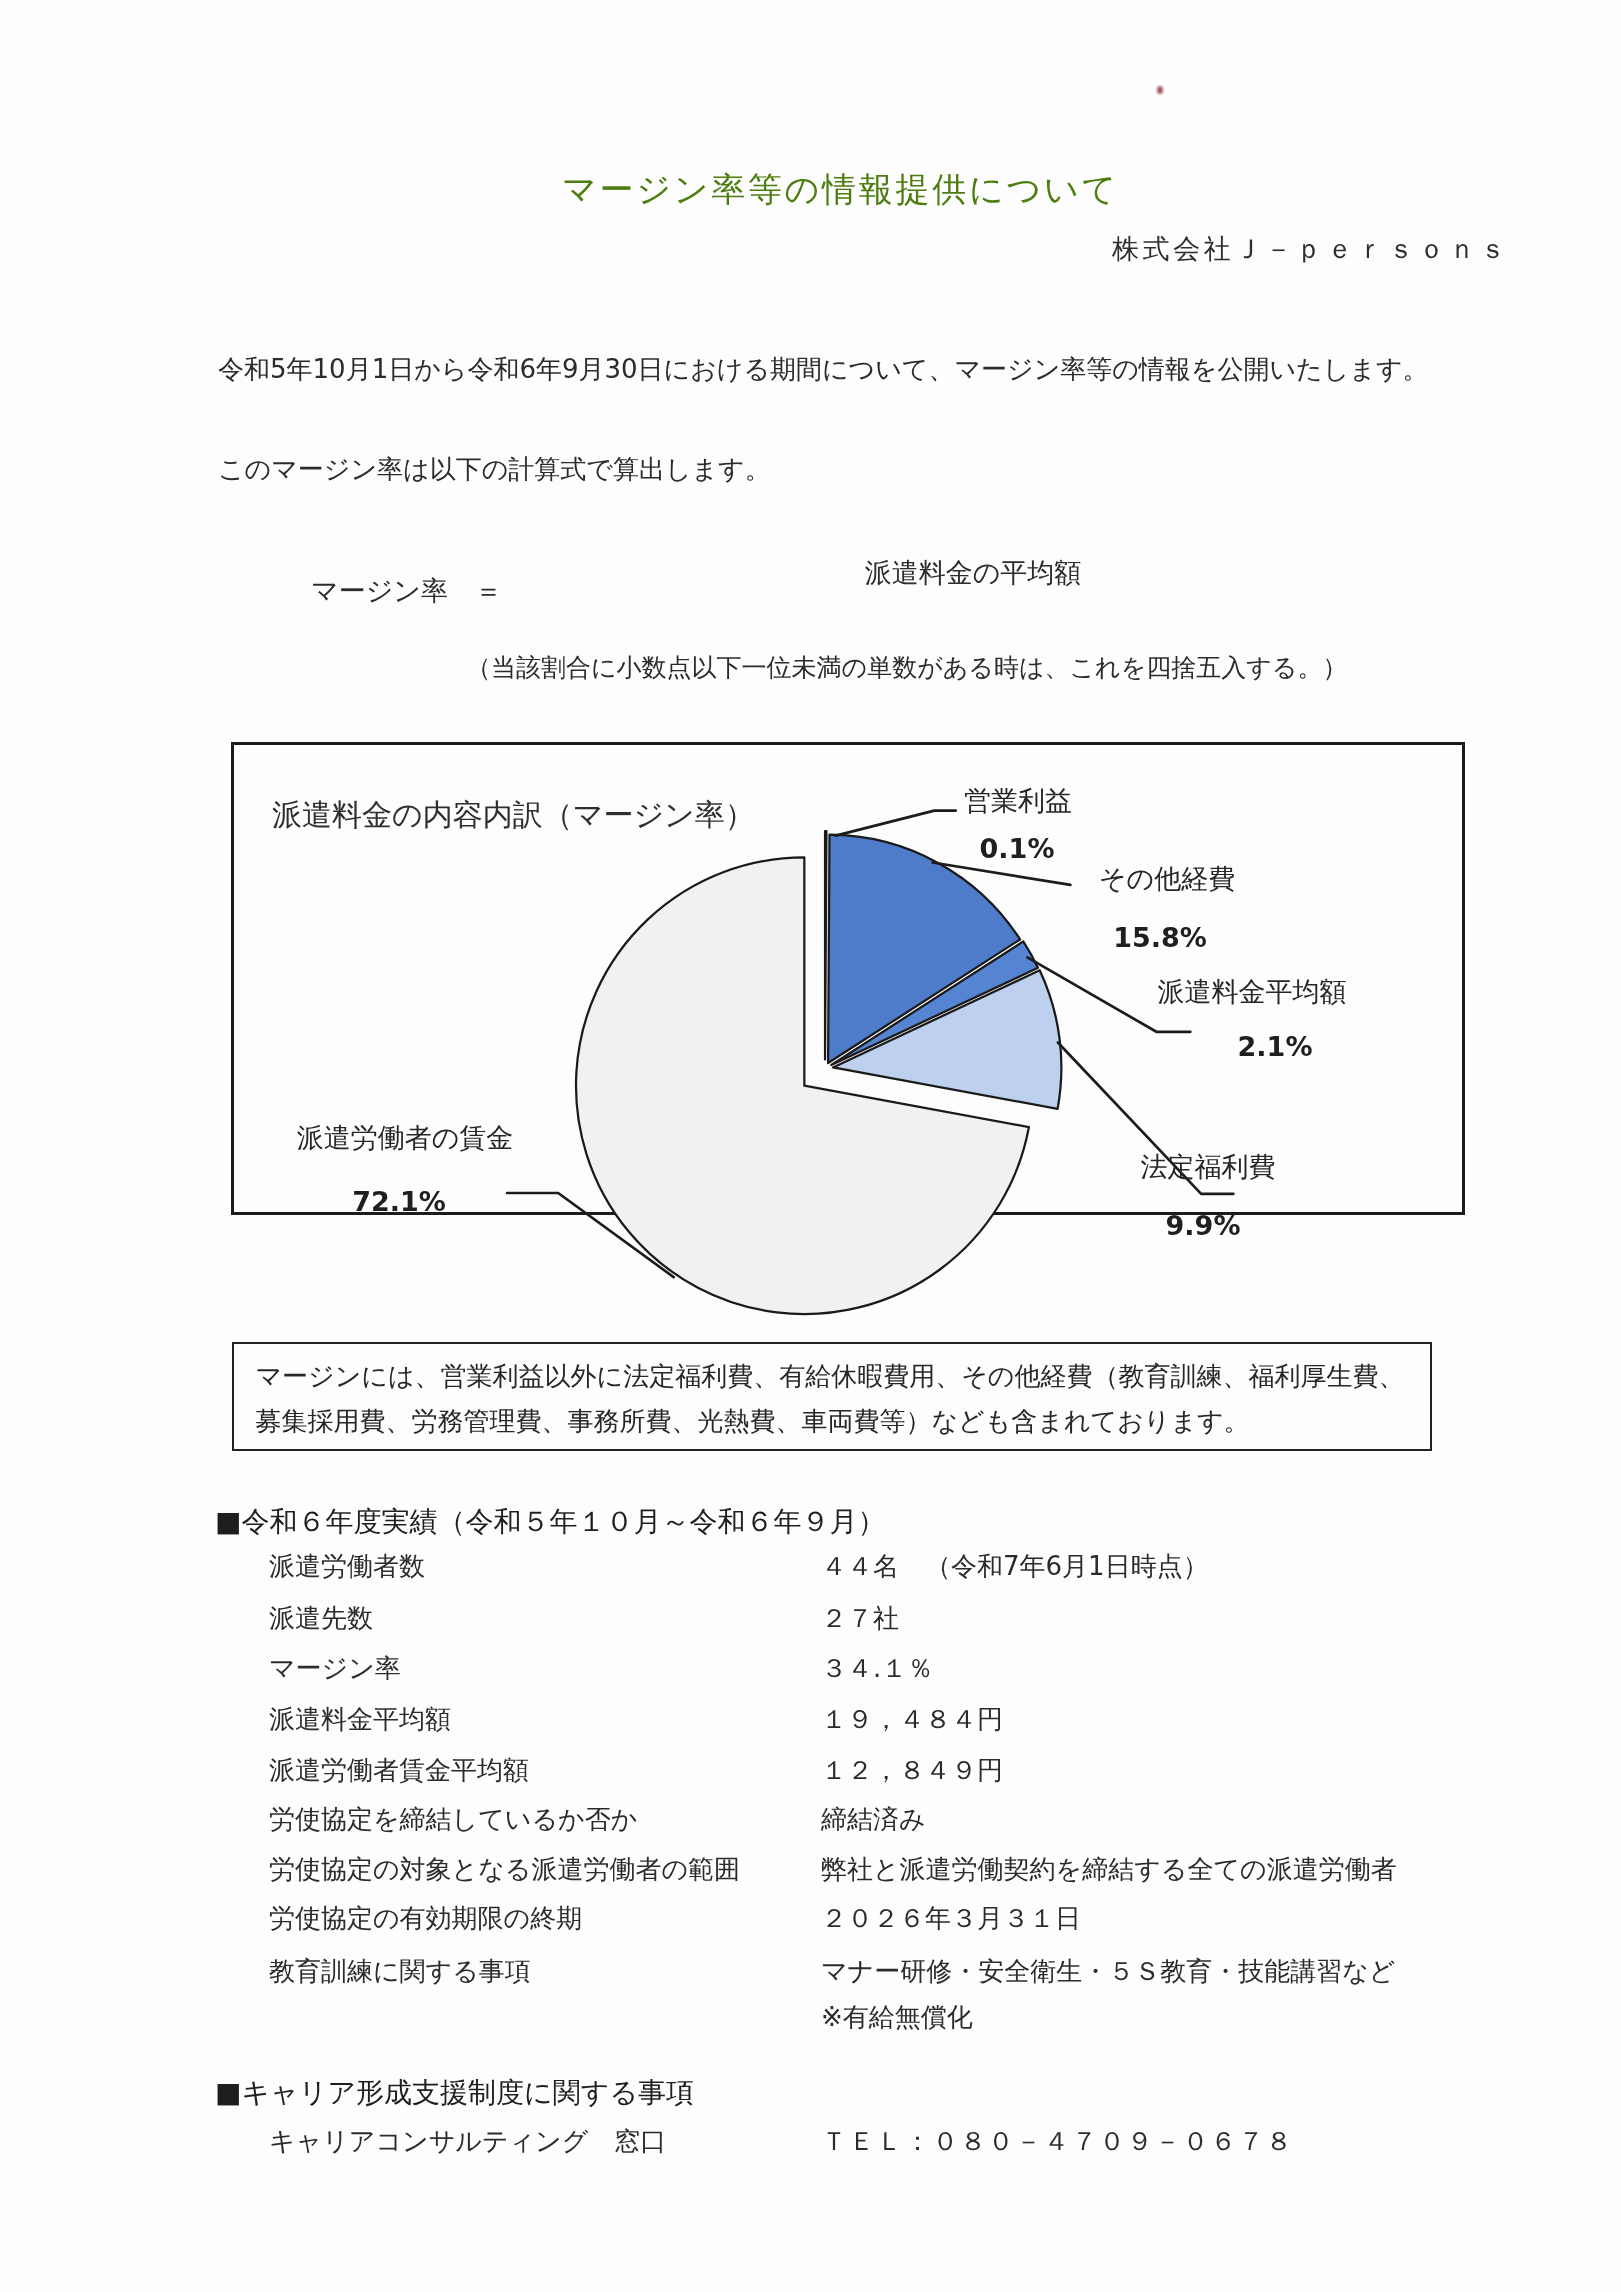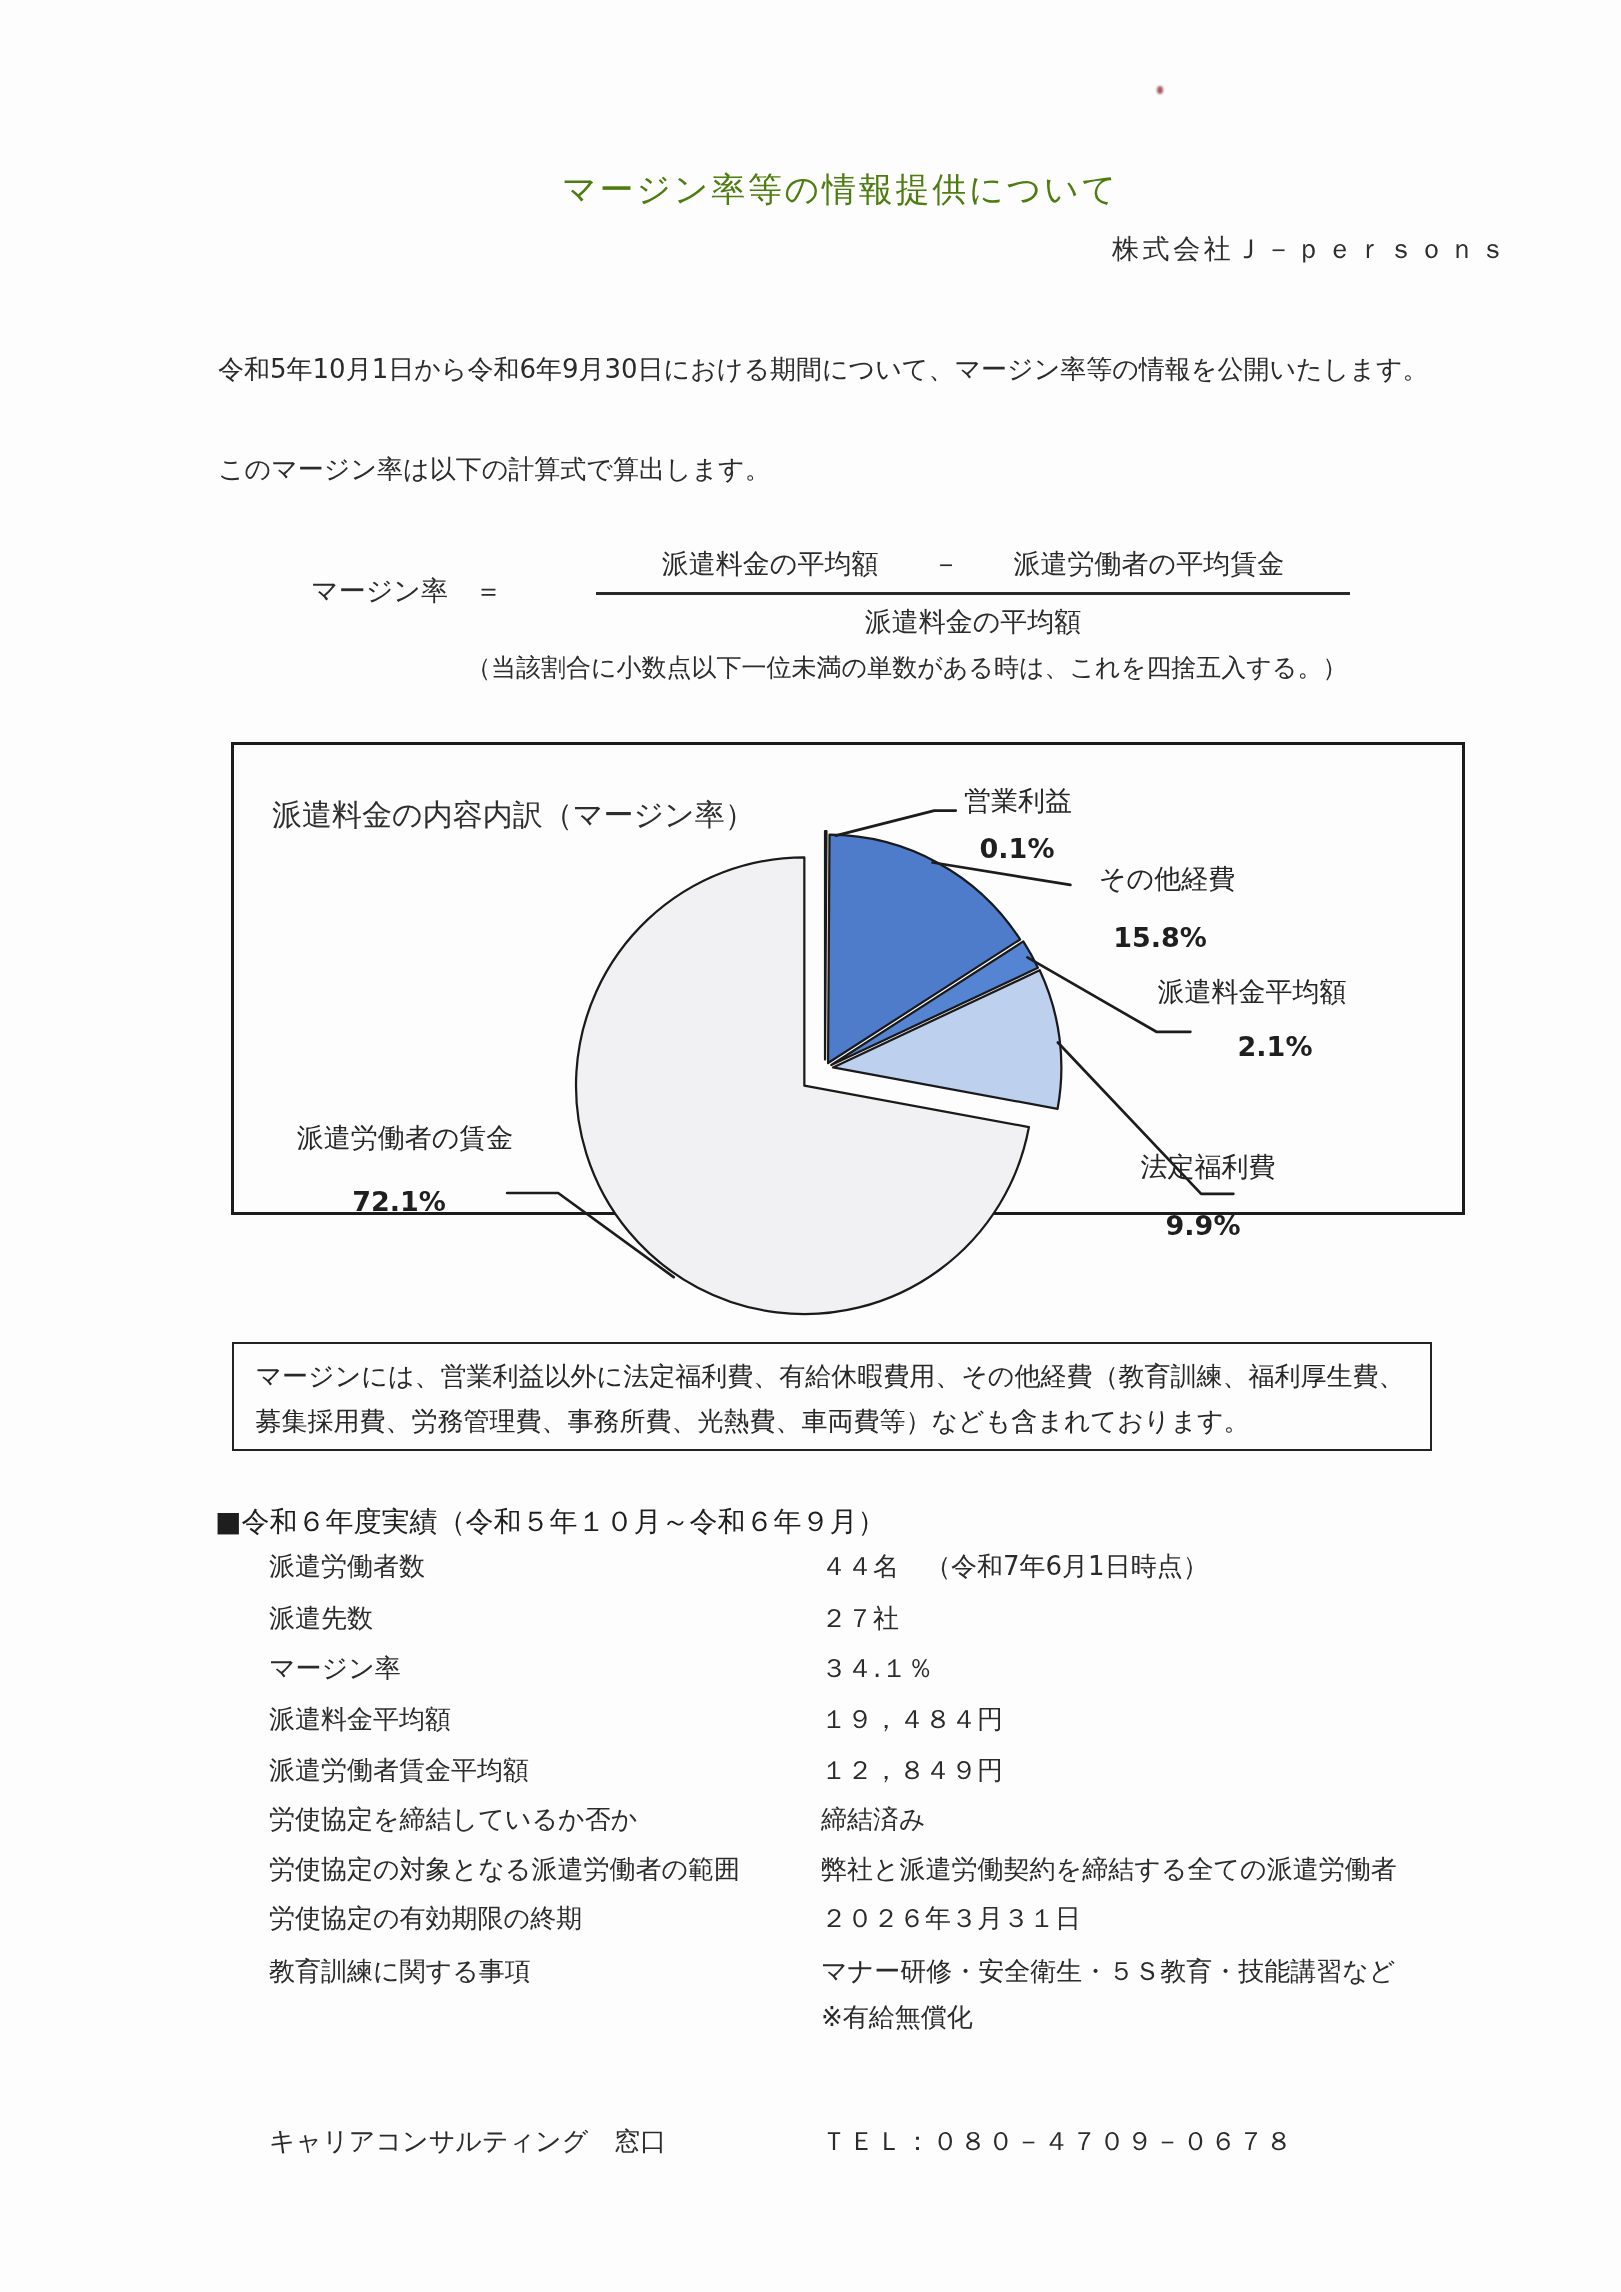--- a/index.html
+++ b/index.html
@@ -51,21 +51,20 @@
   <div class="artifact-dot"></div>
 
   <div class="abs doc-title">マージン率等の情報提供について</div>
   <div class="abs company">株式会社Ｊ－ｐｅｒｓｏｎｓ</div>
 
   <div class="abs intro">令和5年10月1日から令和6年9月30日における期間について、マージン率等の情報を公開いたします。</div>
   <div class="abs formula-intro">このマージン率は以下の計算式で算出します。</div>
 
   <div class="abs formula-lhs">マージン率　＝</div>
   <div class="fraction">
-    <div class="num">派遣料金の平均額　　－　　派遣労働者の平均賃金</div>
     <div class="den">派遣料金の平均額</div>
   </div>
   <div class="abs formula-note">（当該割合に小数点以下一位未満の単数がある時は、これを四捨五入する。）</div>
 
   <div class="chart-box">
     <svg id="pie-svg" width="1234" height="587" viewBox="0 0 1378 655">
       <g id="pie-slices">
           <path d="M 660.0 351.0 L 660.0 96.0 A 255 255 0 0 1 661.6 96.0 Z" fill="#ffffff" stroke="#1a1a1a" stroke-width="2.5" stroke-linejoin="round"></path>
           <path d="M 663.4 354.9 L 665.0 99.9 A 255 255 0 0 1 877.8 216.9 Z" fill="#4e7bca" stroke="#1a1a1a" stroke-width="2.5" stroke-linejoin="round"></path>
           <path d="M 667.0 357.1 L 881.4 219.1 A 255 255 0 0 1 897.7 248.6 Z" fill="#5584d2" stroke="#1a1a1a" stroke-width="2.5" stroke-linejoin="round"></path>
@@ -128,17 +127,18 @@
   <div class="row-value" style="top:1852px;">弊社と派遣労働契約を締結する全ての派遣労働者</div>
 
   <div class="row-label" style="top:1901px;">労使協定の有効期限の終期</div>
   <div class="row-value" style="top:1901px;">２０２６年３月３１日</div>
 
   <div class="row-label" style="top:1954px;">教育訓練に関する事項</div>
   <div class="row-value" style="top:1954px;">マナー研修・安全衛生・５Ｓ教育・技能講習など</div>
 
   <div class="row-value" style="top:2000px;">※有給無償化</div>
 
+  <div class="abs section-heading h-career">■キャリア形成支援制度に関する事項</div>
   <div class="row-label" style="top:2124px;">キャリアコンサルティング　窓口</div>
   <div class="row-value tel" style="top:2124px;">ＴＥＬ：０８０－４７０９－０６７８</div>
 
 </div>
 
 
 </body></html>

